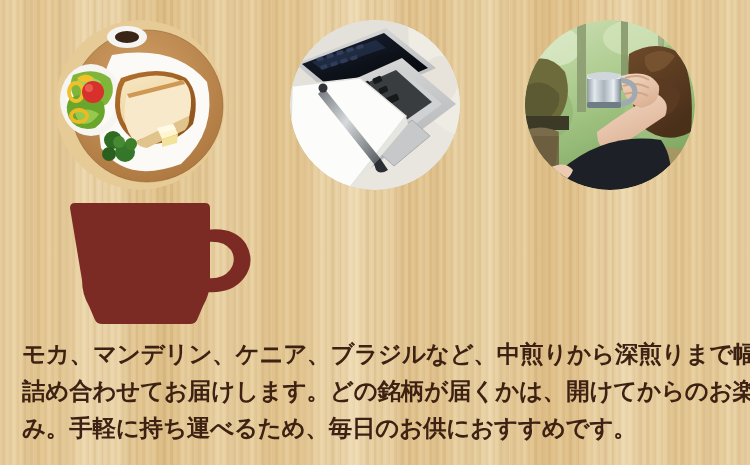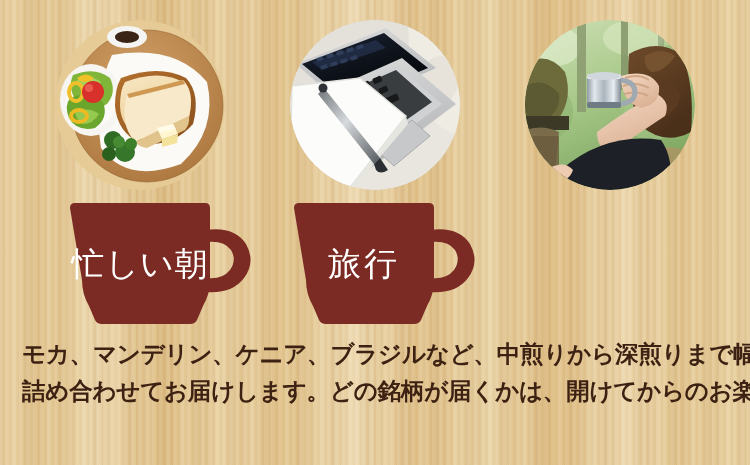--- a/index.html
+++ b/index.html
@@ -364,33 +364,24 @@
 
   <div class="cup-row">
 
     <div class="cup">
       <svg viewBox="0 0 196 122" xmlns="http://www.w3.org/2000/svg" role="img">
         <g fill="#7b2b23">
           <path d="M140 28 q28 -4 40 14 q10 18 -2 34 q-12 16 -38 14 l0 -14 q16 2 24 -8 q7 -10 1 -20 q-7 -10 -25 -8 Z"></path>
           <path d="M4 6 q0 -5 5 -5 L139 1 q5 0 5 5 L144 78 q0 14 -7 26 l-6 14 q-2 4 -7 4 L36 122 q-5 0 -7 -4 l-6 -14 q-7 -12 -7 -26 Z"></path>
         </g>
       </svg>
-      <div class="cup-label">忙しい朝</div>
     </div>
 
 
-    <div class="cup two-char">
-      <svg viewBox="0 0 196 122" xmlns="http://www.w3.org/2000/svg" role="img">
-        <g fill="#7b2b23">
-          <path d="M140 28 q28 -4 40 14 q10 18 -2 34 q-12 16 -38 14 l0 -14 q16 2 24 -8 q7 -10 1 -20 q-7 -10 -25 -8 Z"></path>
-          <path d="M4 6 q0 -5 5 -5 L139 1 q5 0 5 5 L144 78 q0 14 -7 26 l-6 14 q-2 4 -7 4 L36 122 q-5 0 -7 -4 l-6 -14 q-7 -12 -7 -26 Z"></path>
-        </g>
-      </svg>
-      <div class="cup-label">旅行</div>
-    </div>
   </div>
 
   <div class="copy">
     <span class="line">モカ、マンデリン、ケニア、ブラジルなど、中煎りから深煎りまで幅広く</span>
     <span class="line">詰め合わせてお届けします。どの銘柄が届くかは、開けてからのお楽し</span>
+    <span class="line">み。手軽に持ち運べるため、毎日のお供におすすめです。</span>
   </div>
 
 </div>
 
 </body></html>

